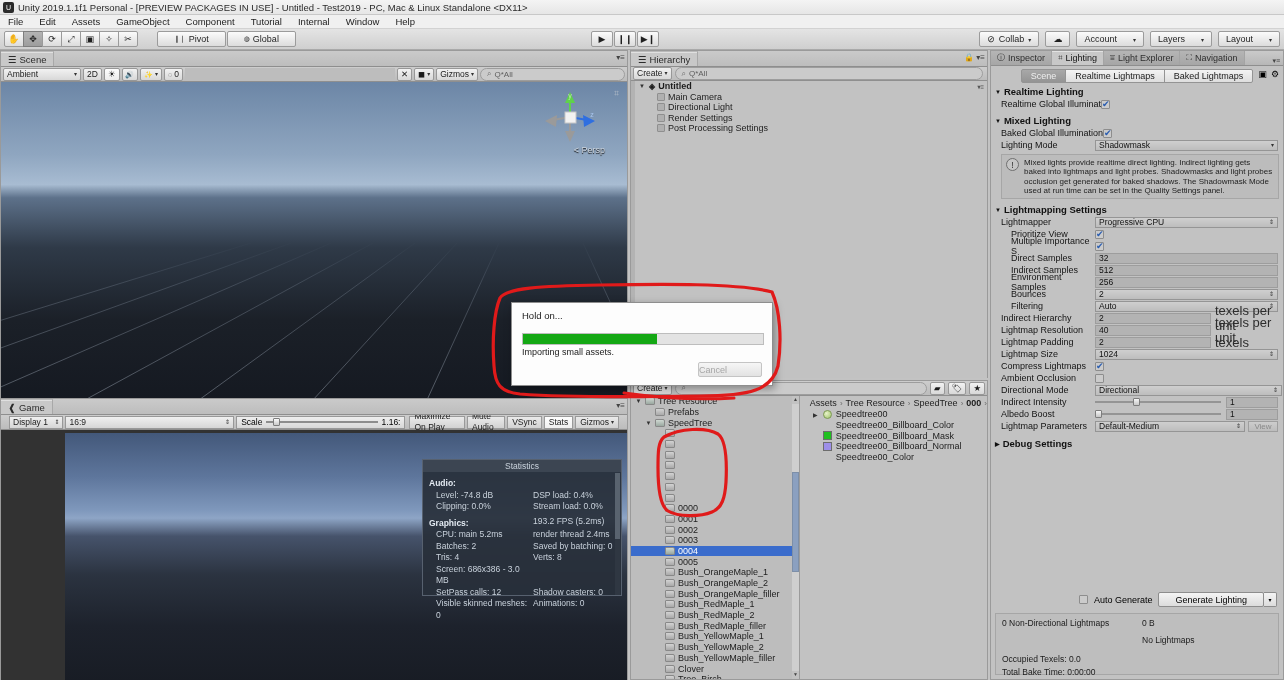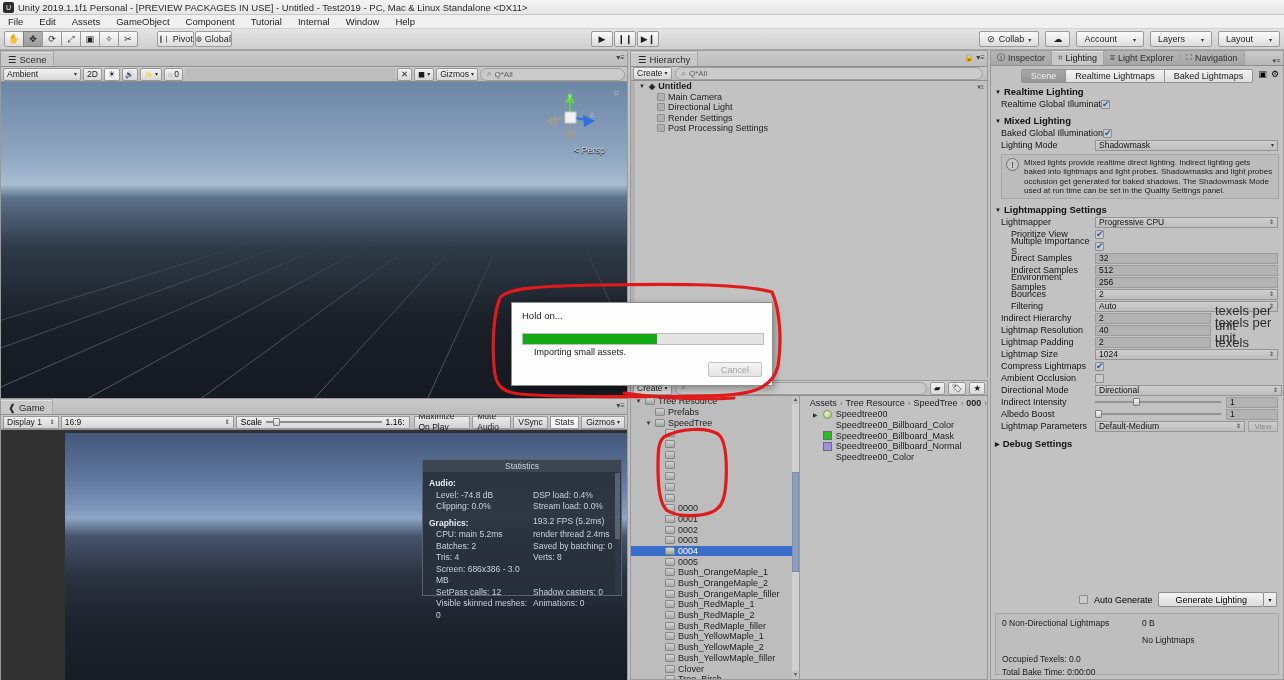--- a/index.html
+++ b/index.html
@@ -53,21 +53,21 @@
     border: 1px solid #9b9b9b; border-radius: 2px;
     display: flex; align-items: center; justify-content: center;
     font-size: 9px; color: #1f1f1f; padding: 0 3px;
   }
   .tbtn.active { background: linear-gradient(#b4b4b4, #9d9d9d); border-color: #7e7e7e; }
   .tgroup { display: flex; margin-left: 4px; }
   .tgroup .tbtn { border-radius: 0; margin-left: -1px; }
   .tgroup .tbtn:first-child { border-radius: 2px 0 0 2px; margin-left: 0; }
   .tgroup .tbtn:last-child { border-radius: 0 2px 2px 0; }
   .pivotgrp { display: flex; margin-left: 18px; }
-  .pivotgrp .tbtn { padding: 0 0; gap: 3px; justify-content: flex-end; }
+  .pivotgrp .tbtn { padding: 0 16px; gap: 3px; justify-content: flex-end; }
   .playgrp { position: absolute; left: 590px; display: flex; }
   .playgrp .tbtn { width: 22px; }
   .rightgrp { position: absolute; right: 4px; display: flex; gap: 5px; align-items: center; }
   .rightgrp .tbtn { padding: 0 7px; gap: 4px; height: 16px; }
   .caret { font-size: 6px; color: #333; }
 
   
   .panel { position: absolute; background: #c2c2c2; border: 1px solid #9a9a9a; }
   .tabstrip {
     height: 16px; background: linear-gradient(#cacaca, #bdbdbd);
@@ -117,21 +117,21 @@
     font-size: 9px; color: #cdd5de; text-shadow: 0 1px 1px #000;
   }
   .gizmo { position: absolute; right: 30px; top: 8px; width: 54px; height: 54px; }
   .lock-ico { position: absolute; right: 8px; top: 6px; font-size: 9px; color: #b9c2cc; }
 
   
   #game-panel { left: 0; top: 398px; width: 628px; height: 282px; }
   .game-toolbar {
     height: 15px; background: linear-gradient(#cdcdcd,#bcbcbc);
     border-bottom: 1px solid #8f8f8f;
-    display: flex; align-items: center; gap: 2px; padding: 0 2px;
+    display: flex; align-items: center; gap: 2px; padding: 0 8px;
   }
   .gdrop {
     height: 13px; background: linear-gradient(#f0f0f0,#d6d6d6);
     border: 1px solid #989898; font-size: 8.5px; line-height: 11px;
     display: flex; align-items: center; justify-content: space-between;
     padding: 0 3px; color: #1b1b1b;
   }
   .scalewrap { display: flex; align-items: center; gap: 4px; width: 250px;
                height: 13px; background: linear-gradient(#eee,#d8d8d8);
                border: 1px solid #989898; padding: 0 4px; font-size: 8.5px; }
@@ -289,25 +289,25 @@
   .statsbox .r .k { width: 140px; }
   .modal {
     position: absolute; left: 511px; top: 302px; width: 262px; height: 84px;
     background: #fdfdfd; border: 1px solid #8e8e8e;
     box-shadow: 2px 3px 8px rgba(0,0,0,0.35);
   }
   .modal .mtitle { font-size: 9.5px; color: #1a1a1a; padding: 7px 0 0 10px; }
   .modal .pbar { position: absolute; left: 10px; top: 30px; width: 242px; height: 12px;
                  background: #e3e3e3; border: 1px solid #bdbdbd; }
   .modal .pbar i { display: block; height: 100%; background: #14a814; }
-  .modal .mmsg { position: absolute; left: 22px; top: 44px; font-size: 9px; color: #1a1a1a; }
-  .modal .mcancel { position: absolute; right: 10px; bottom: 8px; width: 54px; height: 15px;
+  .modal .mmsg { position: absolute; left: 10px; top: 44px; font-size: 9px; color: #1a1a1a; }
+  .modal .mcancel { position: absolute; right: 10px; bottom: 8px; width: 64px; height: 15px;
      background: linear-gradient(#f6f6f6,#e2e2e2); border: 1px solid #c4c4c4;
      color: #a6a6a6; font-size: 9px; display: flex; align-items: center;
-     justify-content: center; border-radius: 2px; }
+     justify-content: flex-start; border-radius: 2px; }
 
   
   .annot { position: absolute; left: 0; top: 0; width: 1284px; height: 680px;
            pointer-events: none; }
 </style>
 </head>
 <body>
 
 <div id="app">
 

